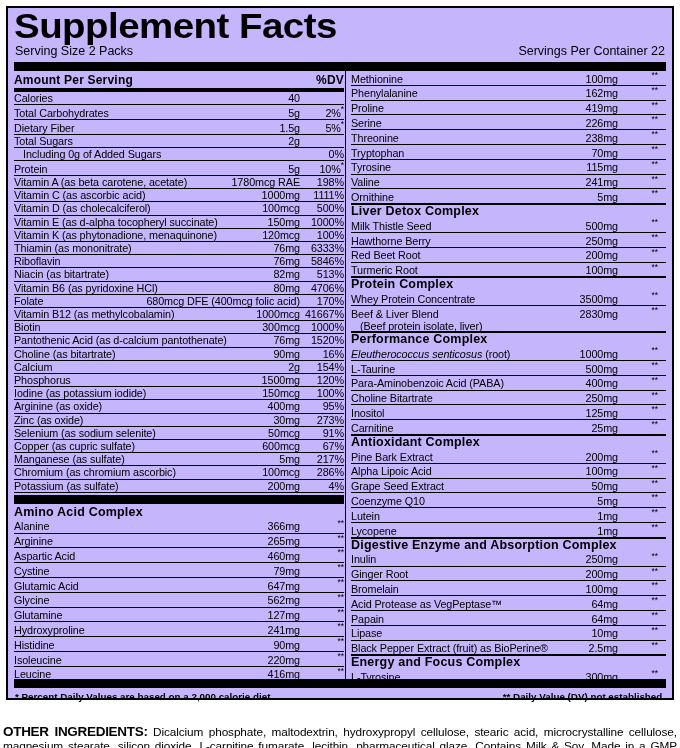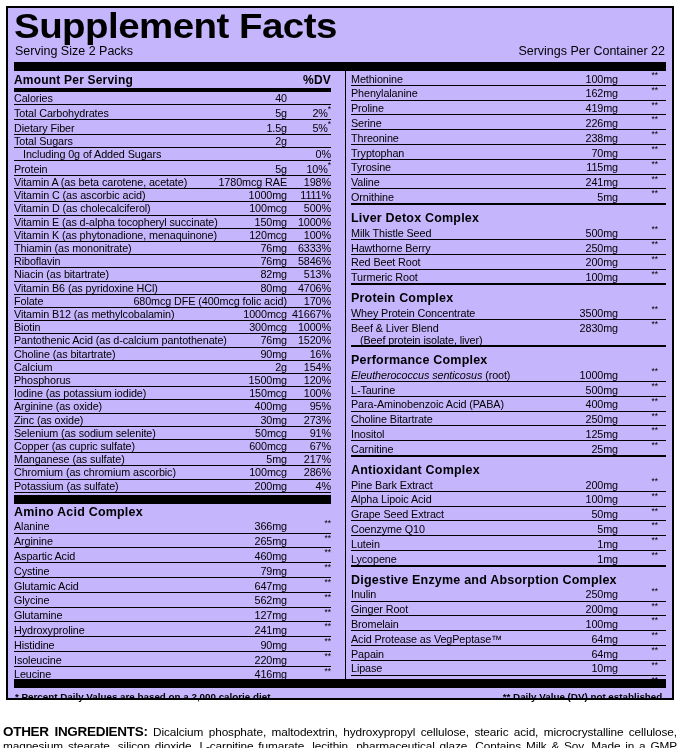--- a/index.html
+++ b/index.html
@@ -17,42 +17,42 @@
     letter-spacing:-0.5px;white-space:nowrap;
     transform:scaleX(1.10);transform-origin:left center;
   }
   .serving-line{
     display:flex;justify-content:space-between;
     font-size:12.5px;line-height:14px;padding:2px 1px 4px;
   }
   .bigbar{height:9px;background:#000;}
   .cols{display:flex;height:608px;overflow:hidden;}
   .col{box-sizing:border-box;}
-  .col-left{width:332px;border-right:1.5px solid #000;padding-right:14px;}
+  .col-left{width:332px;border-right:1.5px solid #000;padding-right:1px;}
   .col-right{width:calc(100% - 332px);padding-left:5px;}
   .colhead{
     display:flex;justify-content:space-between;align-items:flex-end;
     font-weight:bold;font-size:12px;line-height:14px;
     padding:2px 0 1px;border-bottom:4px solid #000;letter-spacing:0.2px;
   }
   .row{
     display:flex;align-items:baseline;border-bottom:1px solid #000;
     font-size:10.8px;line-height:12.2px;letter-spacing:-0.1px;
   }
   .row.nb{border-bottom:none;}
   .row.ind .n{padding-left:9px;}
   .n{flex:1 1 auto;white-space:nowrap;}
   .n i{font-style:italic;}
   .a{white-space:nowrap;text-align:right;}
   .dv{flex:0 0 44px;text-align:right;white-space:nowrap;}
   .col-right .dv{flex:0 0 40px;padding-right:8px;}
   .dv sup{font-size:8.5px;line-height:1;}
   .sech{
     font-weight:bold;font-size:12.5px;line-height:13px;
-    border-top:2.5px solid #000;margin-top:-1px;padding-top:7px;
+    border-top:2.5px solid #000;margin-top:-1px;padding-top:0;
     letter-spacing:0.2px;white-space:nowrap;
   }
   .sech.nt{border-top:none;margin-top:0;padding-top:1px;}
   .secbar{height:9px;background:#000;margin:2px 0 1px;}
   .footrow{
     display:flex;justify-content:space-between;
     font-weight:bold;font-size:9.8px;line-height:11px;padding:3px 1px 0;
   }
   .other{
     position:absolute;left:3px;top:725px;width:674px;

